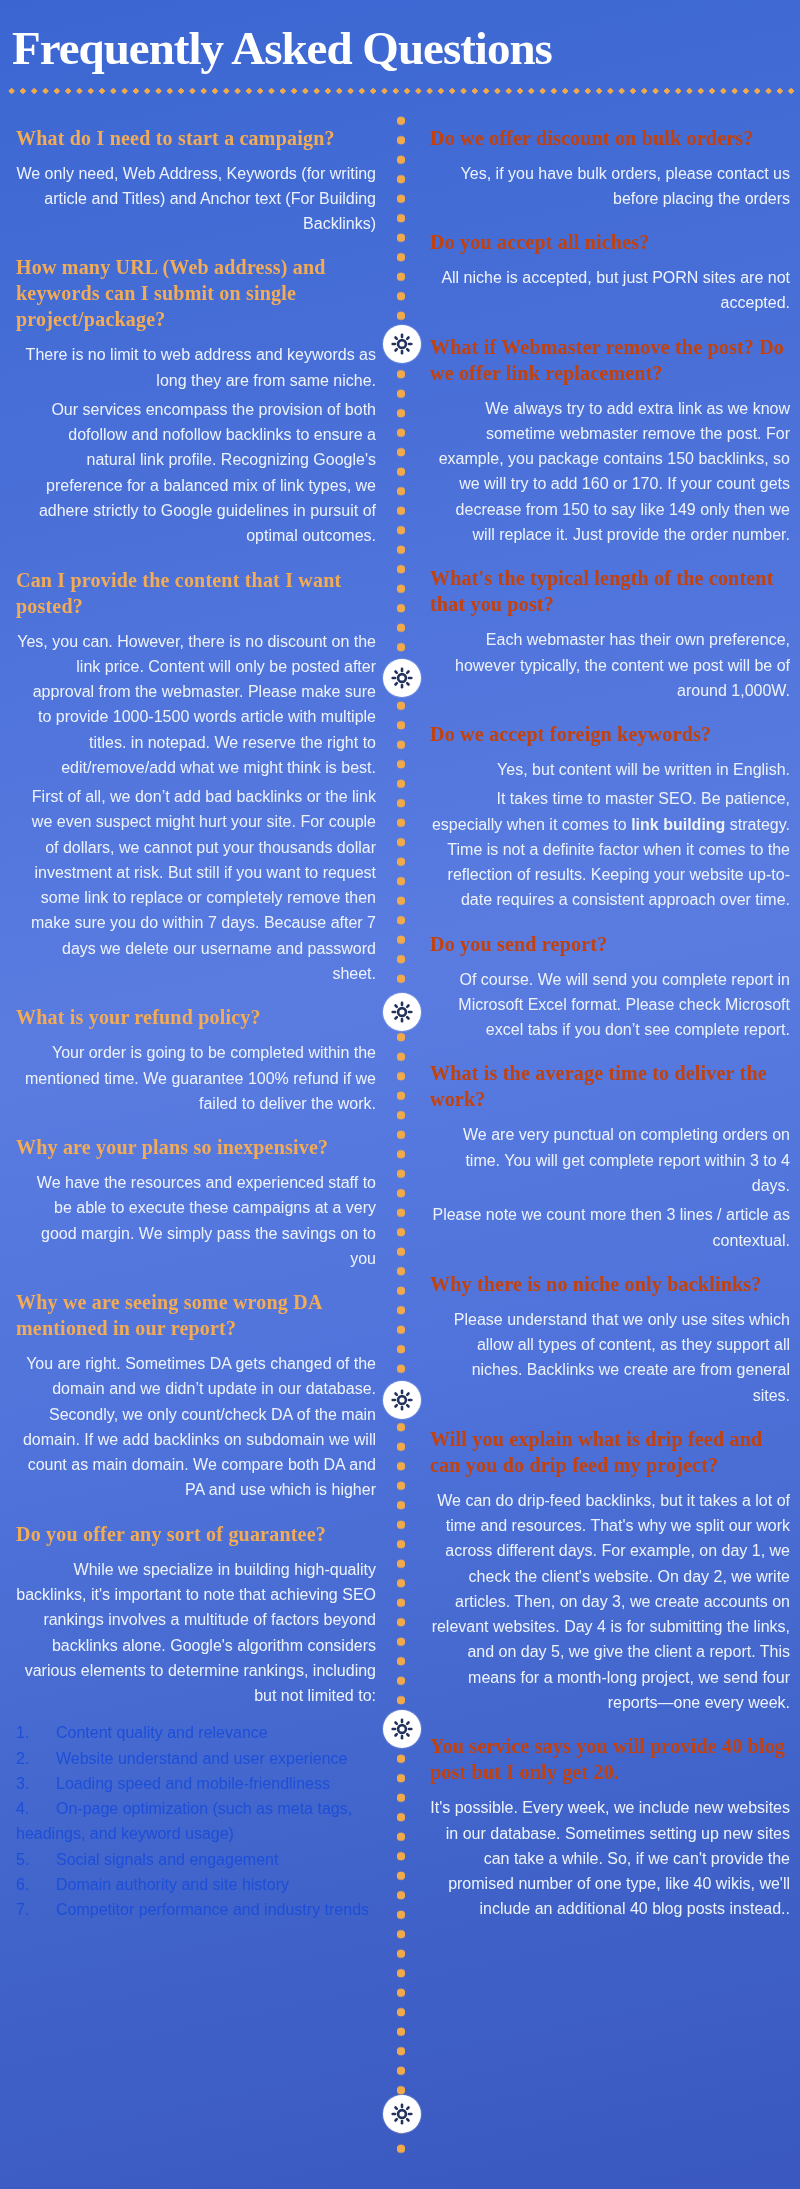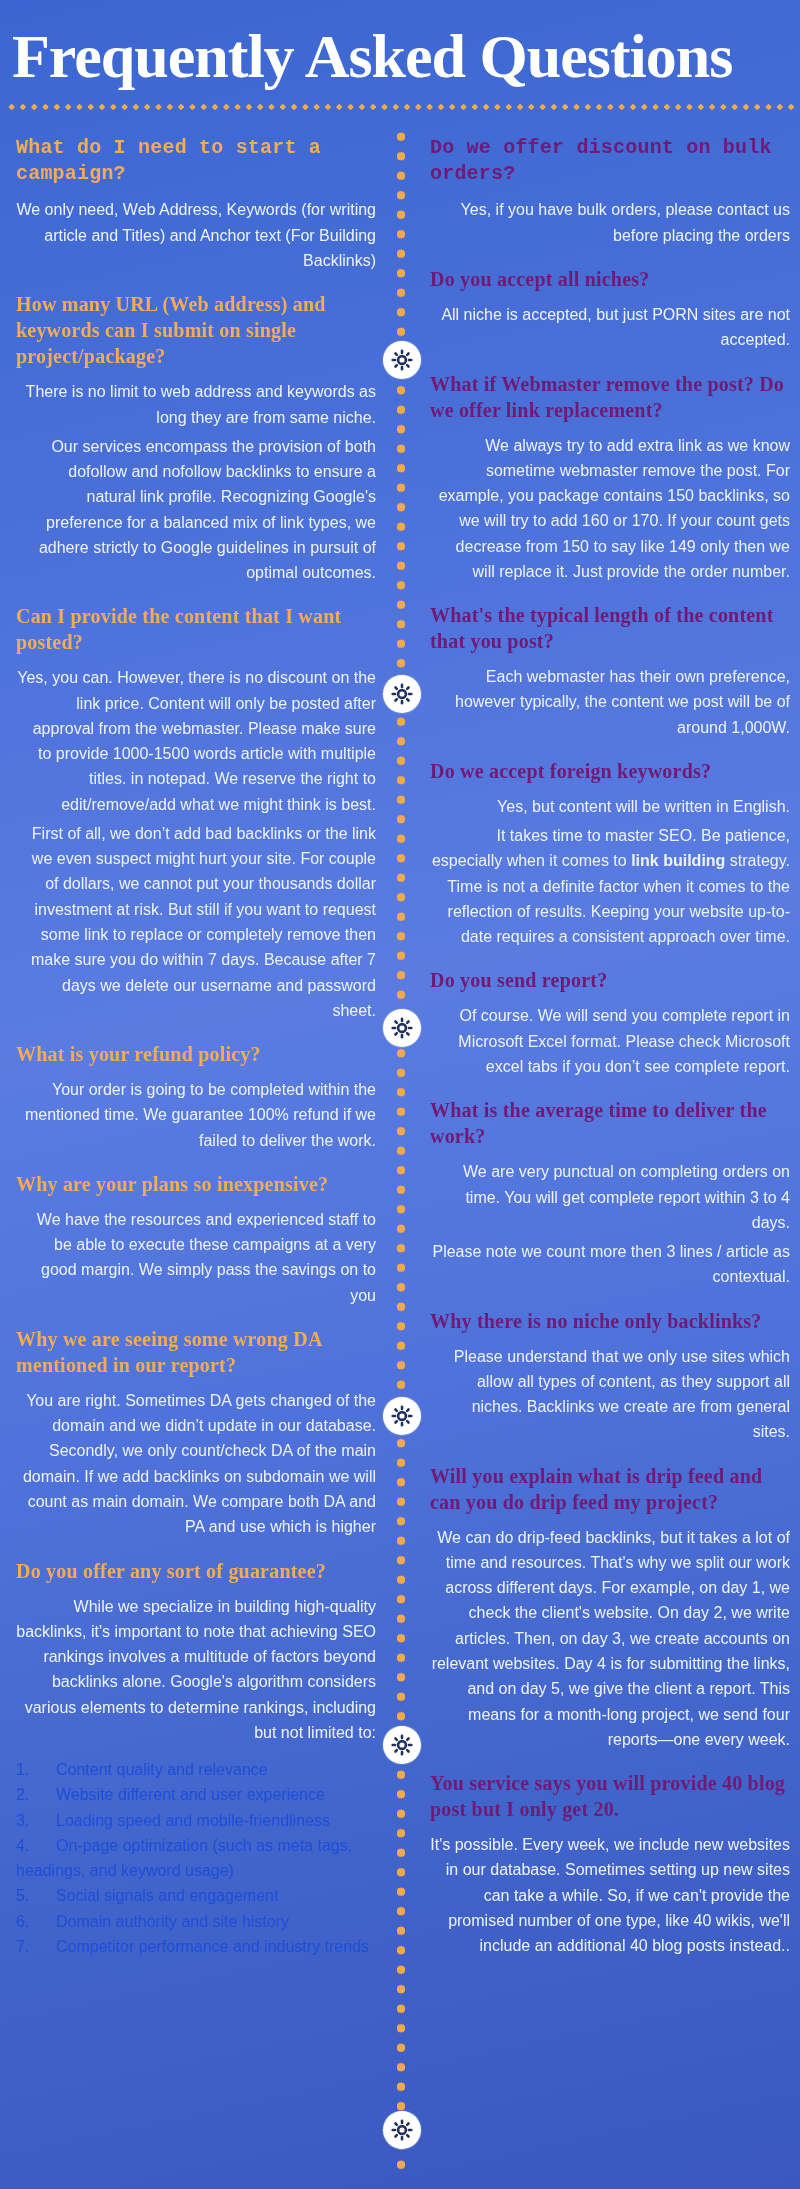--- a/index.html
+++ b/index.html
@@ -3,21 +3,21 @@
 <meta charset="utf-8">
 <style>
   html,body{margin:0;padding:0;}
   body{
     width:800px;height:2189px;overflow:hidden;
     background:linear-gradient(168deg,#3b66d1 0%,#4a70d8 22%,#5a7ce1 45%,#4f73da 62%,#4164ca 82%,#3a58bf 100%);
     font-family:"Liberation Sans",sans-serif;
   }
   .title{
     font-family:"Liberation Serif",serif;font-weight:700;color:#ffffff;
-    font-size:62px;line-height:1.12;letter-spacing:-1px;white-space:nowrap;
+    font-size:47px;line-height:1.12;letter-spacing:-1px;white-space:nowrap;
     padding:22px 8px 4px 12px;
   }
   .hdots{
     height:8px;margin:8px 6px 0 6px;
     background-image:radial-gradient(circle,#f1aa4b 2.5px,rgba(0,0,0,0) 2.8px);
     background-size:11.3px 8px;background-position:0 50%;
   }
   .content{
     position:relative;display:flex;align-items:flex-start;
     padding:14px 10px 0 16px;height:2052px;overflow:hidden;
@@ -28,22 +28,22 @@
   .vline{
     flex:0 0 34px;align-self:stretch;
     background-image:radial-gradient(circle,#f1aa4b 4.1px,rgba(0,0,0,0) 4.5px);
     background-size:34px 19.5px;background-position:50% 2px;
   }
   h3{
     font-family:"Liberation Serif",serif;font-weight:700;
     font-size:20px;line-height:1.3;margin:18px 0 10px;letter-spacing:.2px;
   }
   .col.left h3{color:#f3ac55;}
-  .col.right h3{color:#701a75;}
-  .item:first-child h3{margin-top:10px;font-family:Liberation Mono, monospace;}
+  .col.right h3{color:#c2410c;}
+  .item:first-child h3{margin-top:16px;}
   p.ans{color:#eef3fb;font-size:16px;line-height:1.58;margin:0 0 4px;text-align:right;}
   .lst p{color:#1d4ed8;font-size:16px;line-height:1.58;margin:0;}
   .lst{margin-top:12px;}
   .num{display:inline-block;width:40px;}
   .b{font-weight:700;}
   .sun{
     position:absolute;left:383px;width:38px;height:38px;border-radius:50%;
     background:#ffffff;display:flex;align-items:center;justify-content:center;
     box-shadow:0 0 0 1px rgba(255,255,255,.15);
   }
@@ -85,21 +85,21 @@
     </div>
     <div class="item">
       <h3>Why we are seeing some wrong DA mentioned in our report?</h3>
       <p class="ans">You are right. Sometimes DA gets changed of the domain and we didn’t update in our database. Secondly, we only count/check DA of the main domain. If we add backlinks on subdomain we will count as main domain. We compare both DA and PA and use which is higher</p>
     </div>
     <div class="item">
       <h3>Do you offer any sort of guarantee?</h3>
       <p class="ans">While we specialize in building high-quality backlinks, it's important to note that achieving SEO rankings involves a multitude of factors beyond backlinks alone. Google's algorithm considers various elements to determine rankings, including but not limited to:</p>
       <div class="lst">
         <p><span class="num">1.</span><span>Content quality and relevance</span></p>
-        <p><span class="num">2.</span><span>Website different and user experience</span></p>
+        <p><span class="num">2.</span><span>Website understand and user experience</span></p>
         <p><span class="num">3.</span><span>Loading speed and mobile-friendliness</span></p>
         <p><span class="num">4.</span><span>On-page optimization (such as meta tags, headings, and keyword usage)</span></p>
         <p><span class="num">5.</span><span>Social signals and engagement</span></p>
         <p><span class="num">6.</span><span>Domain authority and site history</span></p>
         <p><span class="num">7.</span><span>Competitor performance and industry trends</span></p>
       </div>
     </div>
   </div>
 
   <div class="vline"></div>

